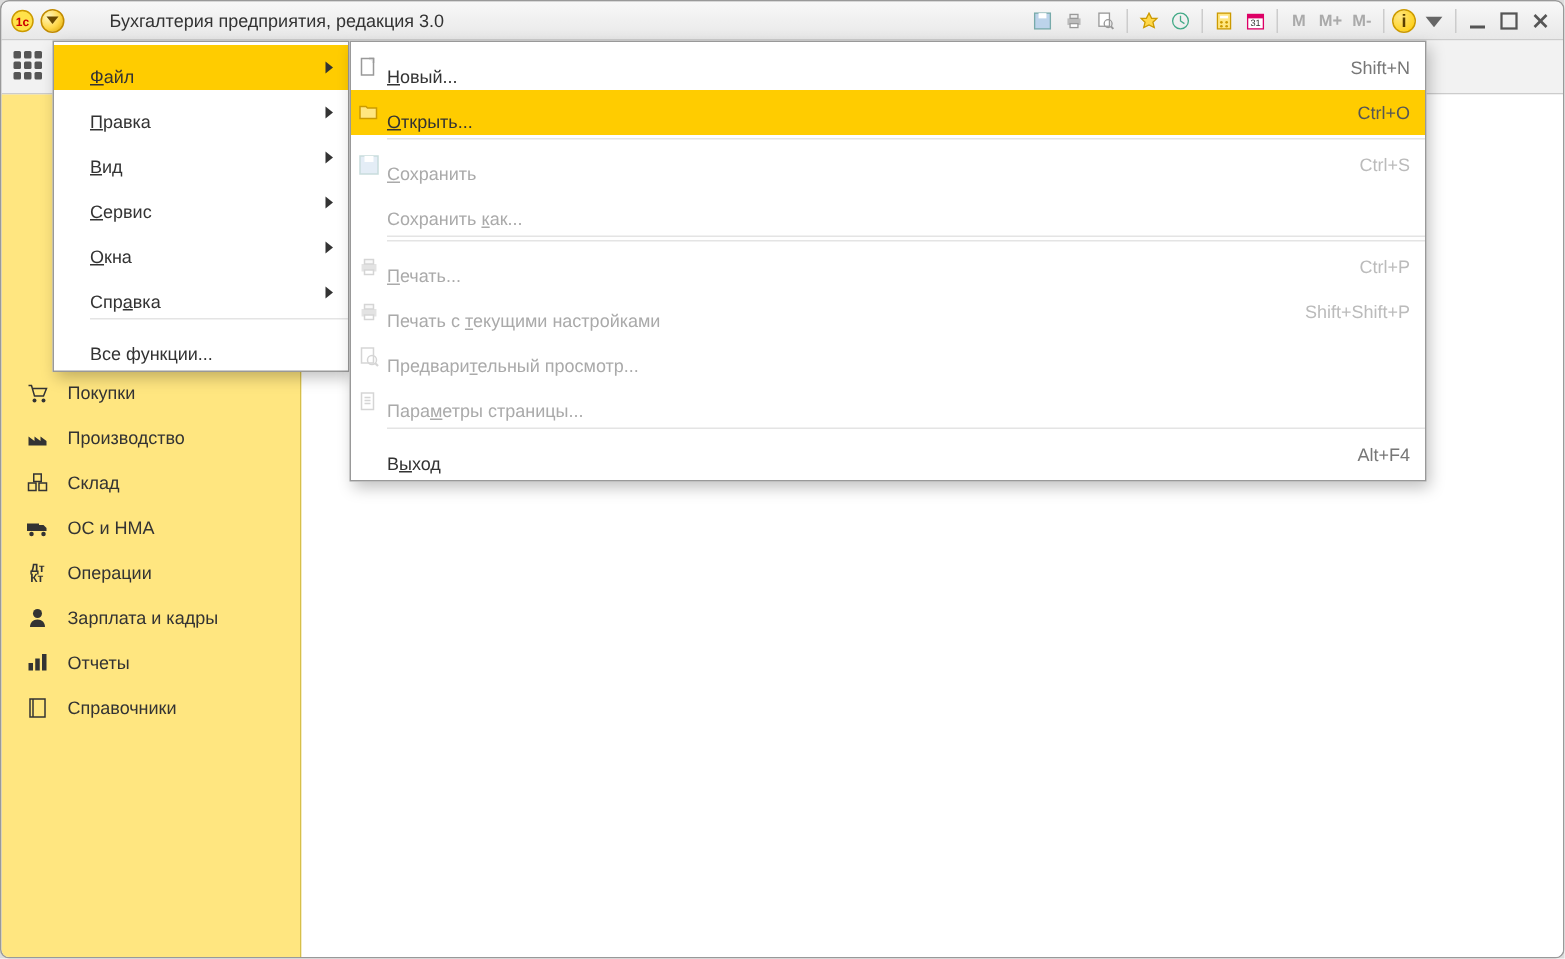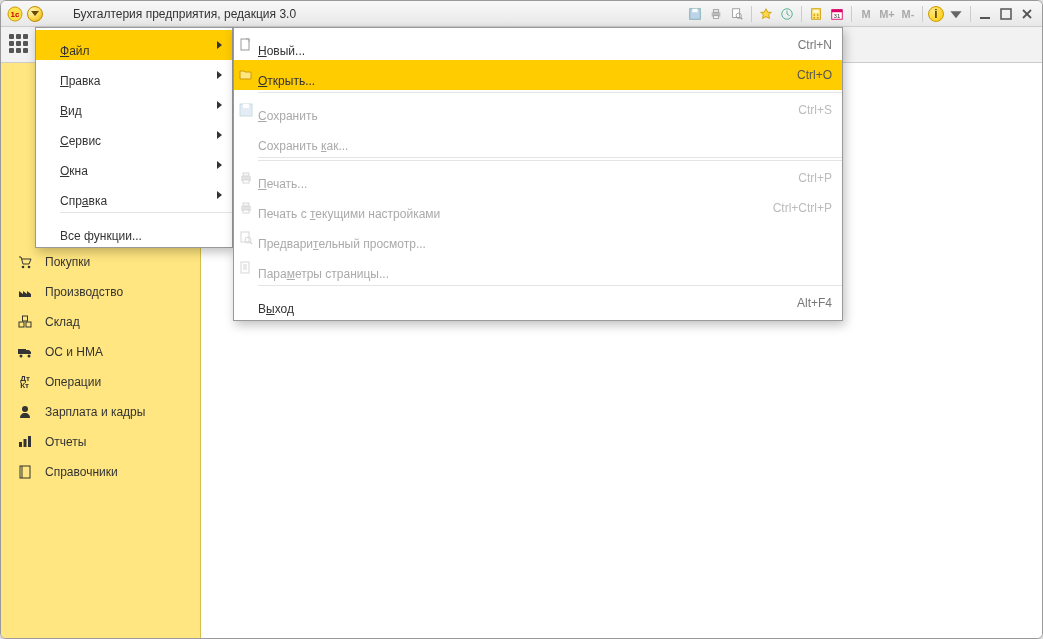--- a/index.html
+++ b/index.html
@@ -123,21 +123,21 @@
     border: 1px solid #999;
     box-shadow: 2px 4px 10px rgba(0,0,0,0.25);
     padding: 2px 0;
   }
   .menu.main {
     left: 34px; top: 26px;
     width: 198px;
   }
   .menu.sub {
     left: 232px; top: 26px;
-    width: 610px;
+    width: 718px;
   }
   .menu-item {
     display: flex;
     align-items: center;
     height: 30px;
     padding: 0 10px 0 24px;
     color: #333;
     position: relative;
   }
   .menu-item.disabled { color: #aaa; }
@@ -389,21 +389,21 @@
 
   <div class="menu sub">
     <div class="menu-item">
       <span class="icon">
           <svg viewBox="0 0 16 16">
             <rect x="3" y="2" width="8" height="11" fill="#fff" stroke="#999"></rect>
             <path d="M8 2h3v3" fill="#eee" stroke="#999"></path>
           </svg>
         </span>
       <span class="label underline-first">Новый...</span>
-      <span class="shortcut">Ctrl+N</span>
+      <span class="shortcut">Shift+N</span>
     </div>
     <div class="menu-item hl">
       <span class="icon">
           <svg viewBox="0 0 16 16">
             <path d="M2 4h4l1 1h6v7H2z" fill="#ffe680" stroke="#cc9a00"></path>
           </svg>
         </span>
       <span class="label underline-first">Открыть...</span>
       <span class="shortcut">Ctrl+O</span>
     </div>
@@ -436,21 +436,21 @@
     </div>
     <div class="menu-item disabled">
       <span class="icon">
           <svg viewBox="0 0 16 16">
             <rect x="3" y="6" width="10" height="5" fill="#bbb"></rect>
             <rect x="5" y="3" width="6" height="3" fill="#eee" stroke="#999"></rect>
             <rect x="5" y="10" width="6" height="3" fill="#fff" stroke="#999"></rect>
           </svg>
         </span>
       <span class="label">Печать с <u>т</u>екущими настройками</span>
-      <span class="shortcut">Ctrl+Ctrl+P</span>
+      <span class="shortcut">Shift+Shift+P</span>
     </div>
     <div class="menu-item disabled">
       <span class="icon">
           <svg viewBox="0 0 16 16">
             <rect x="3" y="2" width="8" height="10" fill="#fff" stroke="#999"></rect>
             <circle cx="10" cy="10" r="3" fill="none" stroke="#999"></circle>
             <line x1="12" y1="12" x2="14" y2="14" stroke="#999" stroke-width="1.5"></line>
           </svg>
         </span>
       <span class="label">Предвари<u>т</u>ельный просмотр...</span>

